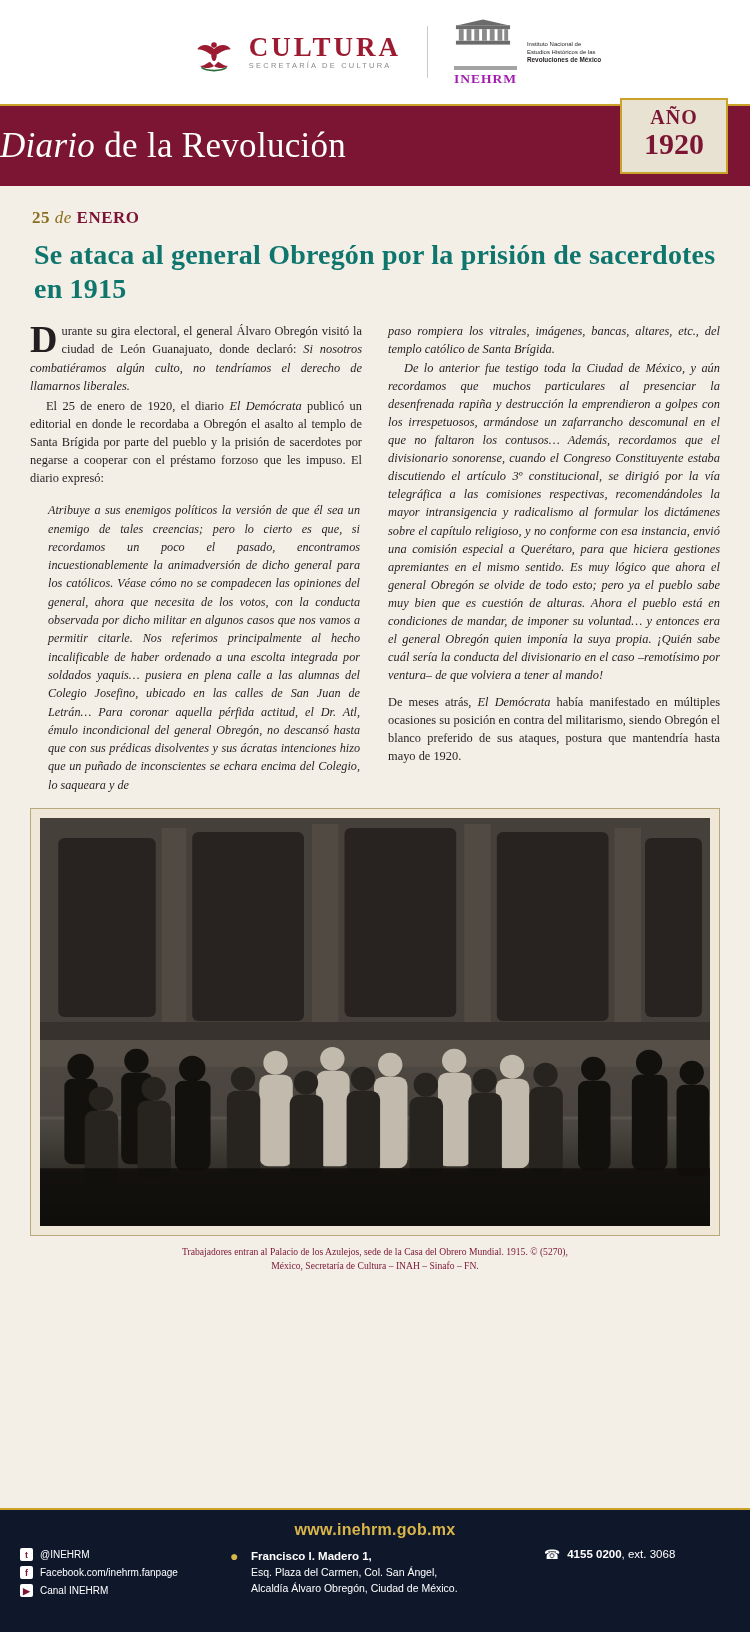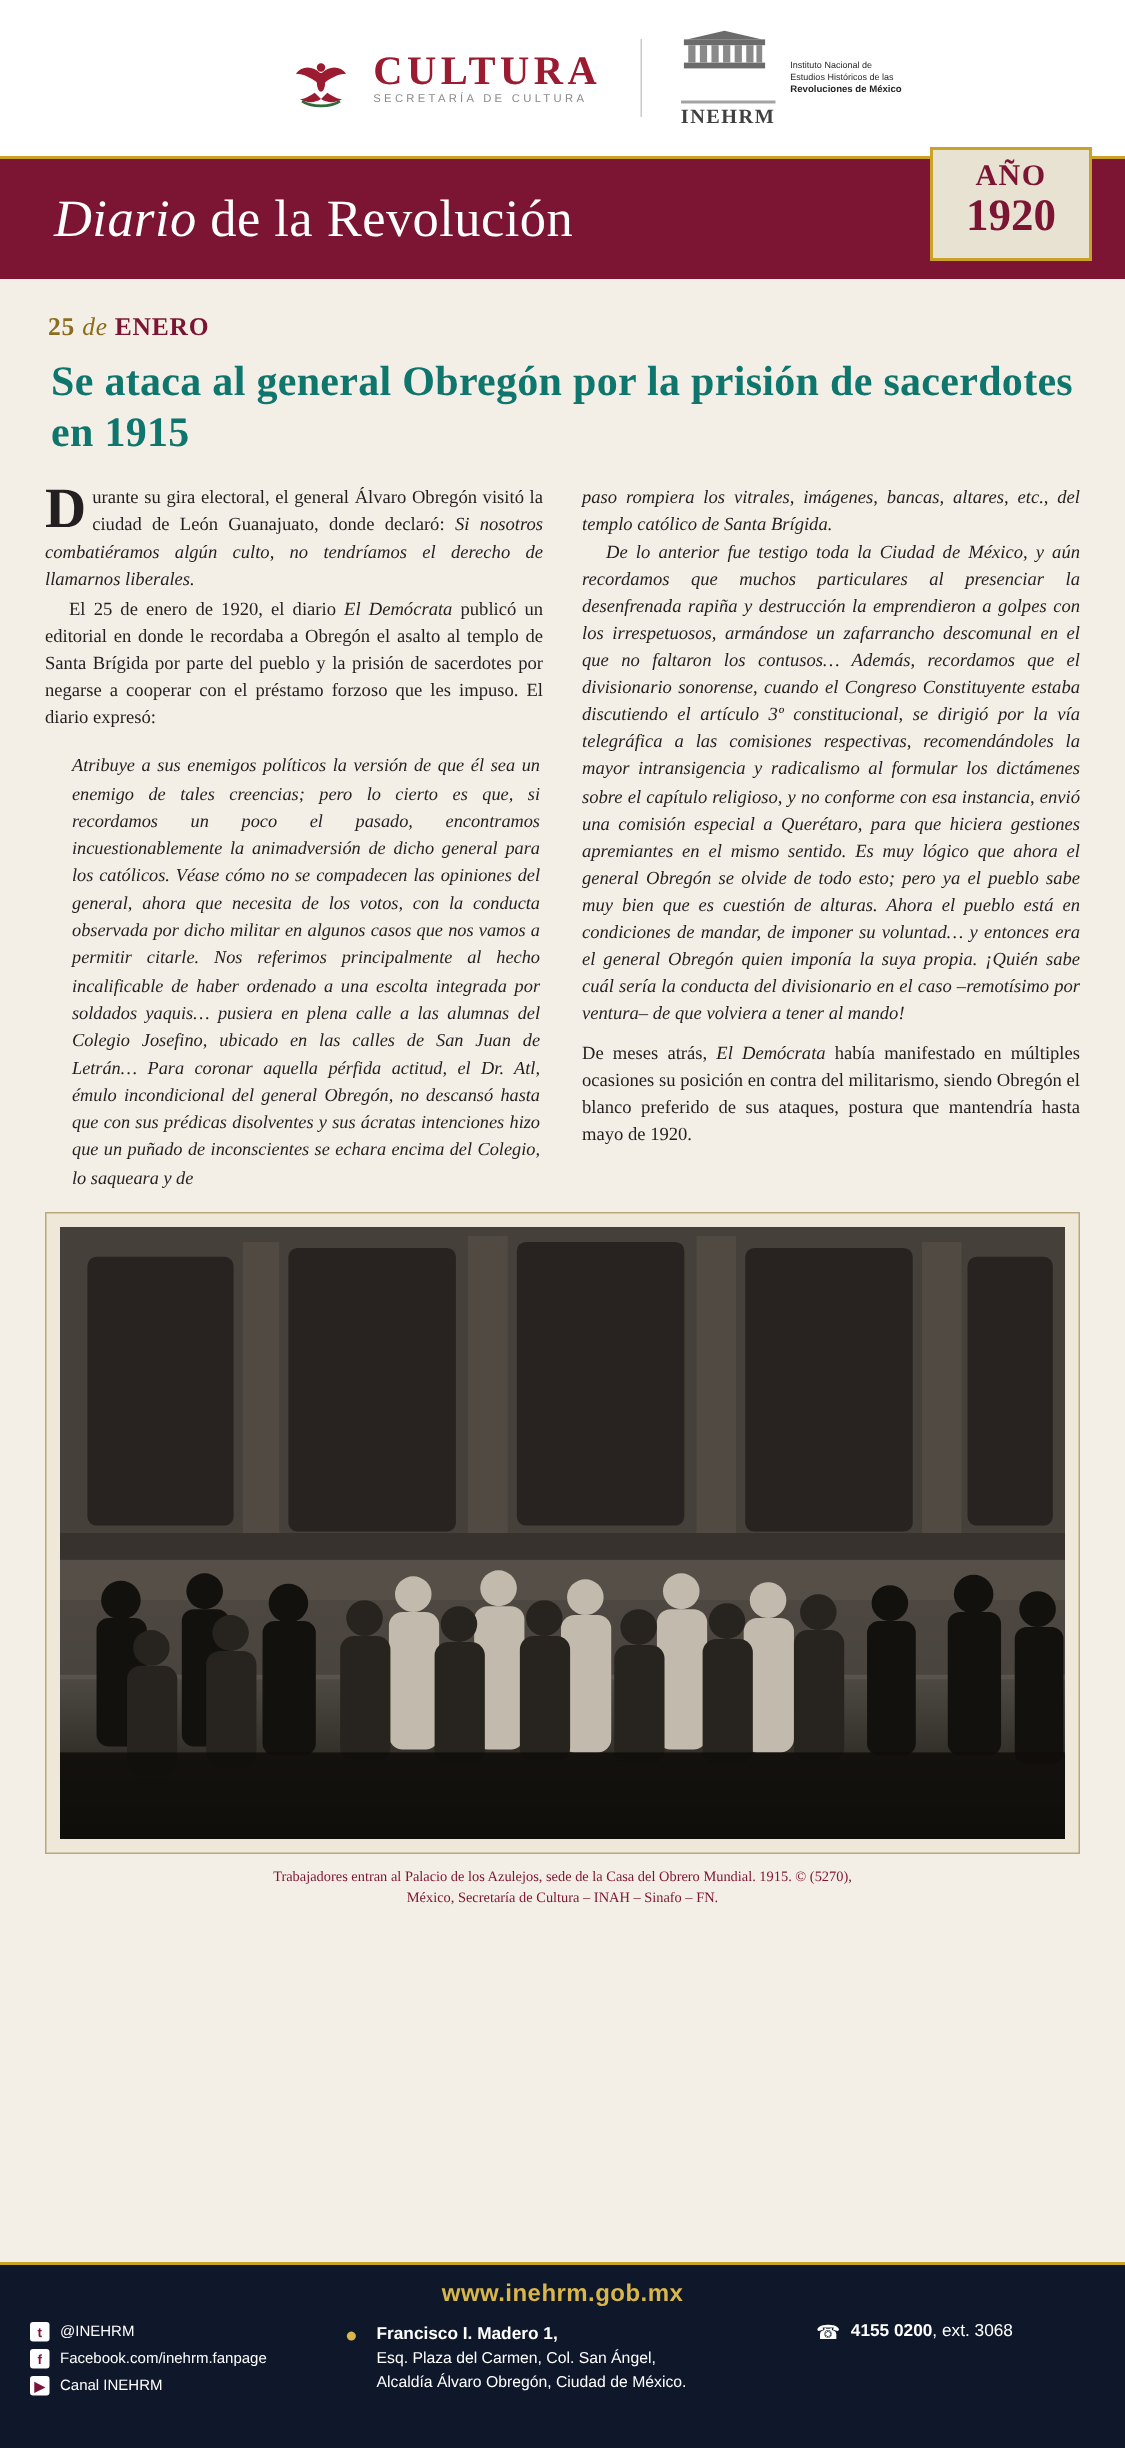--- a/index.html
+++ b/index.html
@@ -65,22 +65,22 @@
     line-height: 1;
   }
   .inehrm-building {
     width: 58px; height: 30px; display:block;
   }
   .inehrm-word {
     font-family: "Liberation Serif", serif;
     font-weight: bold;
     font-size: 13.5px;
     letter-spacing: 1px;
-    color: #404040;
-    border-top: 2px solid #a3a3a3;
+    color: #a21caf;
+    border-top: 4px solid #a3a3a3;
     padding-top: 2px;
     margin-top: 18px;
   }
   .inehrm-full {
     font-family: "Liberation Sans", sans-serif;
     font-size: 6px;
     line-height: 1.35;
     color: #231f20;
   }
   .inehrm-full b { font-size: 6.4px; }
@@ -90,21 +90,20 @@
     background: #7b1533;
     height: 82px;
     position: relative;
     display: flex;
     align-items: center;
     border-top: 2px solid #c9a227;
   }
   .banner-title {
     color: #ffffff;
     font-size: 35px;
-    padding-left: 36px;
     letter-spacing: 0.3px;
   }
   .banner-title i { font-style: italic; }
   .year-box {
     position: absolute;
     right: 22px;
     top: -8px;
     width: 108px;
     height: 76px;
     background: #e8e2d2;

